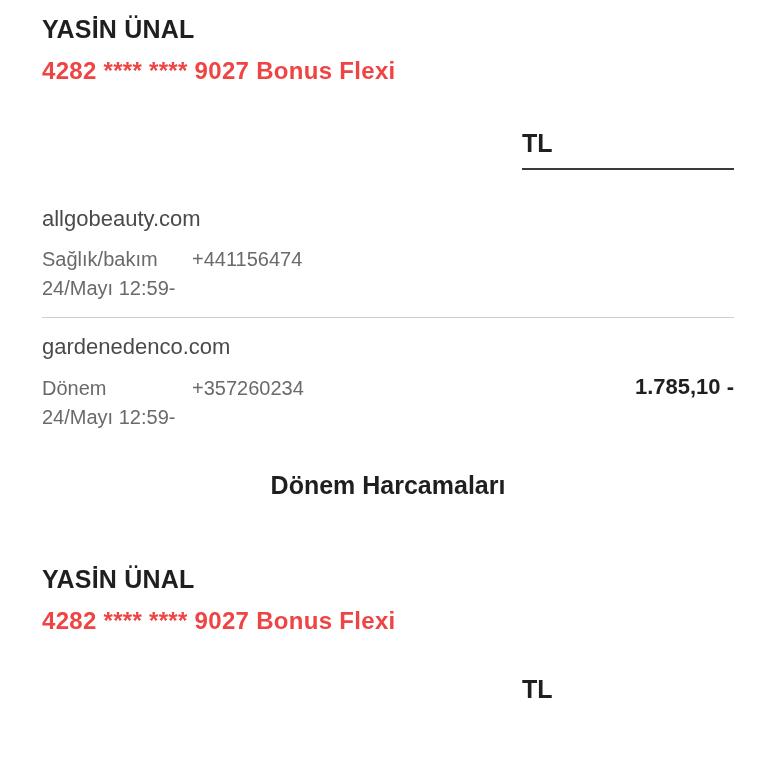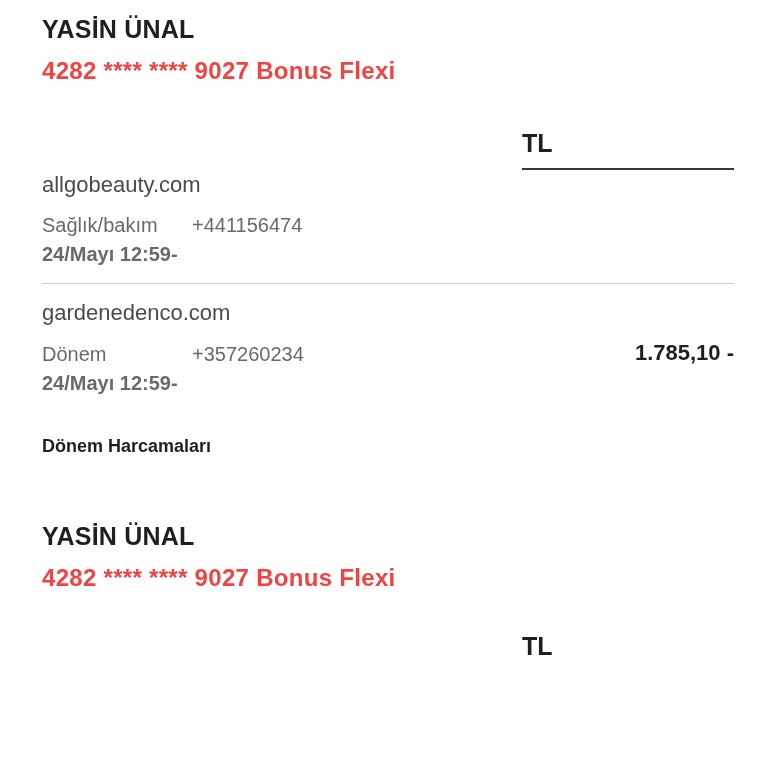--- a/index.html
+++ b/index.html
@@ -54,20 +54,21 @@
     color: #1f1f1f;
     padding-bottom: 10px;
     line-height: 1.1;
   }
   .currency-rule {
     border-bottom: 2px solid #3a3a3a;
     width: 100%;
   }
 
   .tx-list {
+    margin-top: 34px;
   }
   .tx {
     display: flex;
     align-items: flex-start;
     justify-content: space-between;
     padding-bottom: 8px;
   }
   .tx.divided {
     border-bottom: 1px solid #cfcfcf;
     padding-bottom: 14px;
@@ -91,40 +92,40 @@
     gap: 22px;
   }
   .tx-category {
     min-width: 128px;
     display: inline-block;
   }
   .tx-date {
     font-size: 20px;
     color: #6a6a6a;
     line-height: 1.45;
-    font-weight: bold;
   }
   .tx-right {
     flex: 0 0 auto;
     width: 212px;
     text-align: right;
     font-size: 22px;
     font-weight: bold;
     color: #1f1f1f;
     padding-top: 42px;
     white-space: nowrap;
   }
 
   .section-title {
-    font-size: 18px;
+    font-size: 25px;
     font-weight: bold;
     color: #1f1f1f;
     margin-top: 30px;
     margin-bottom: 0;
     line-height: 1.2;
+    text-align: center;
   }
 
   .block2 {
     margin-top: 64px;
   }
   .block2 .cardholder {
     margin-bottom: 12px;
   }
 
   .currency-row.bottom {

